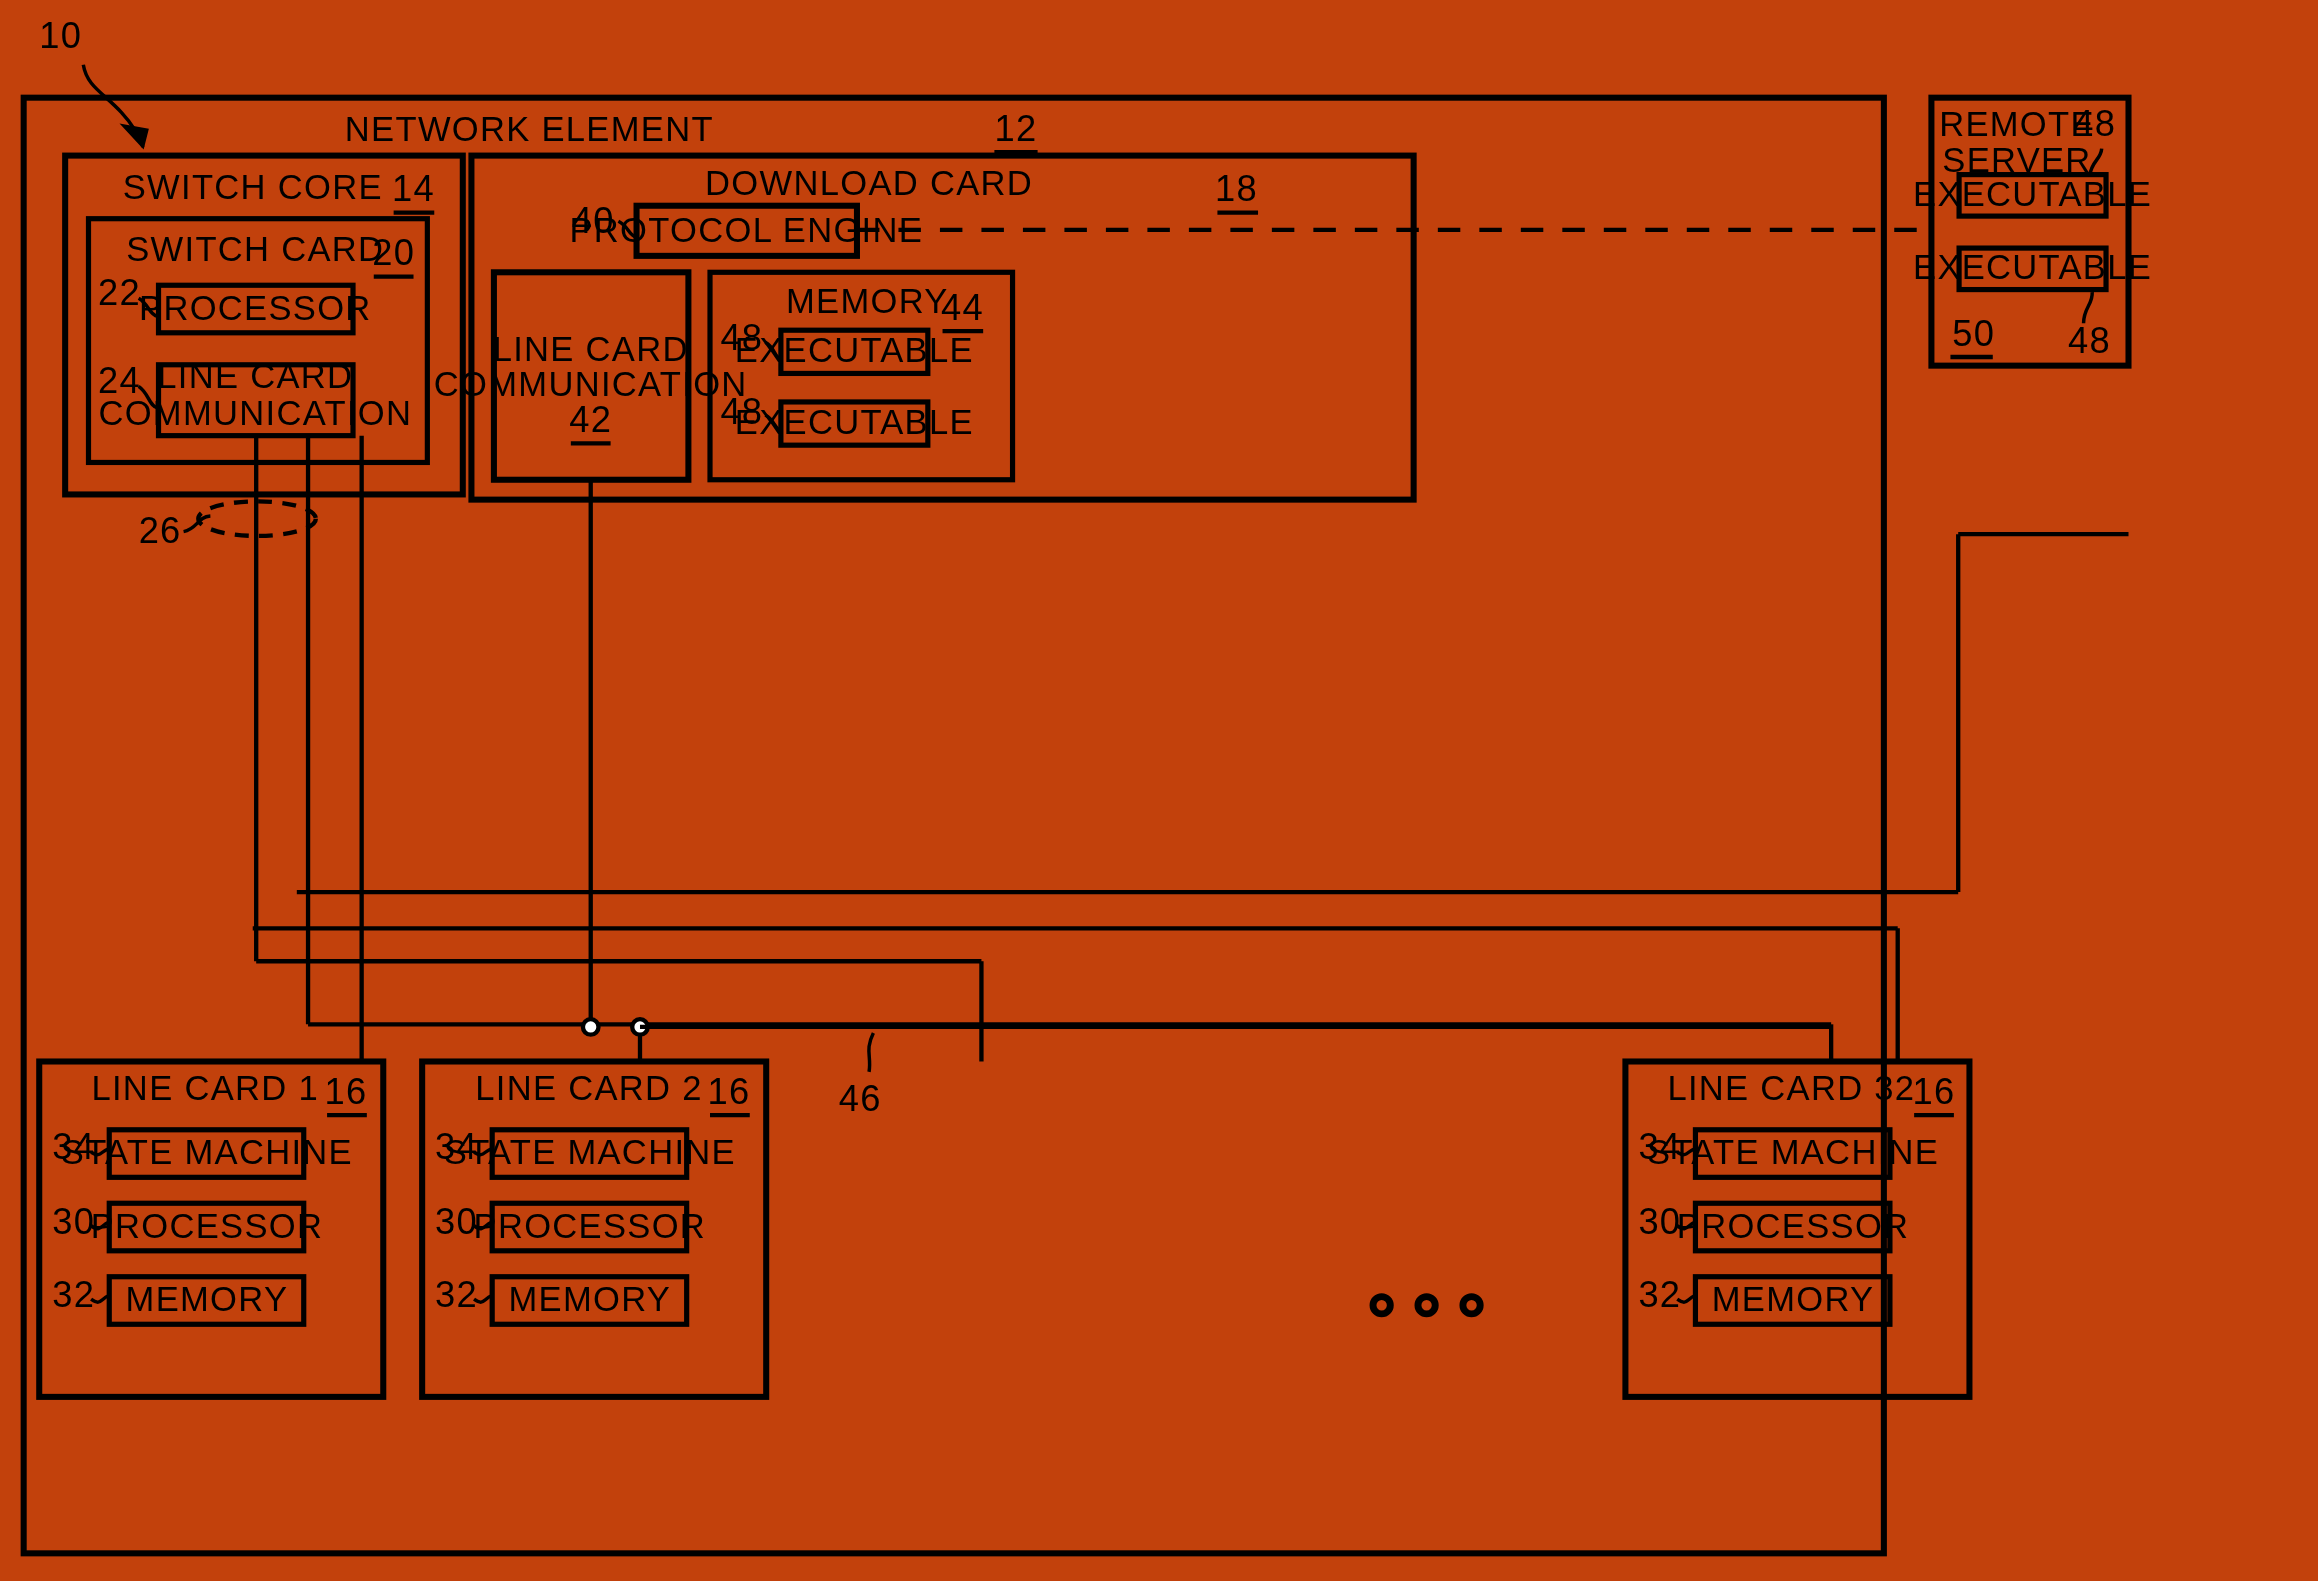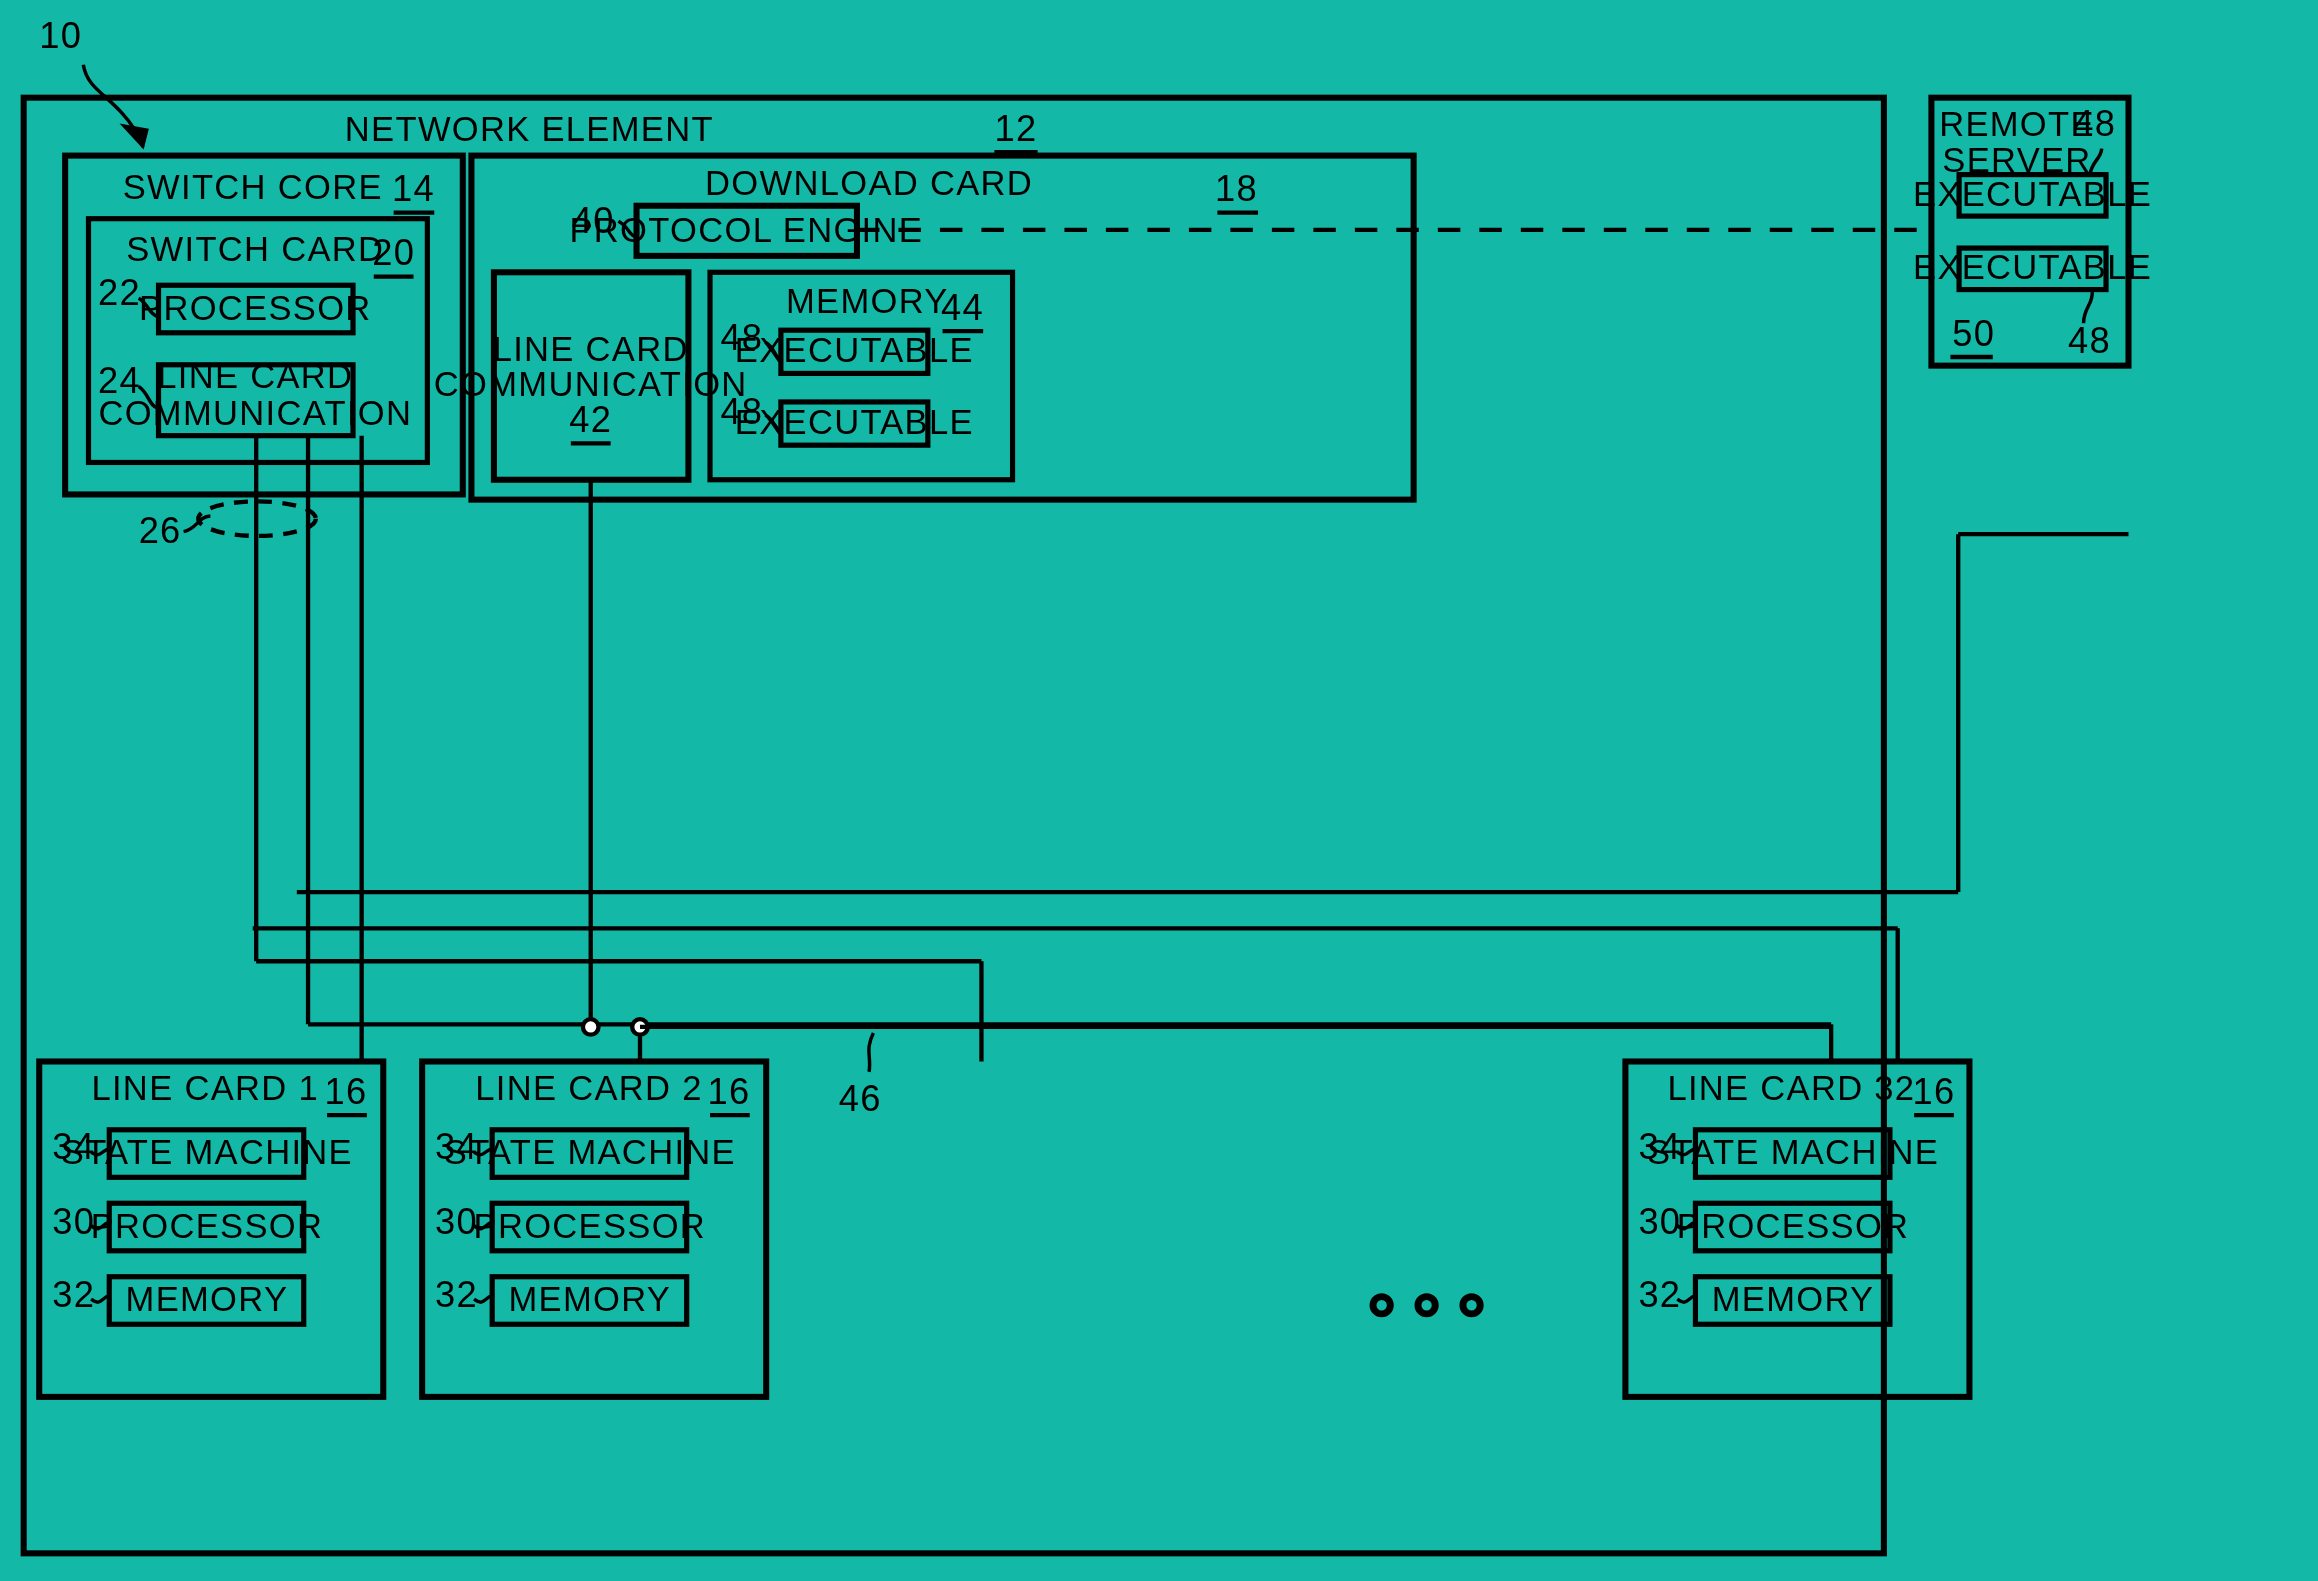--- a/index.html
+++ b/index.html
@@ -7,21 +7,21 @@
     padding: 0;
     background: #ffffff;
   }
   body {
     font-family: "Liberation Sans", sans-serif;
   }
   #canvas {
     position: relative;
     width: 2319px;
     height: 1581px;
-    background: #14b8a6;
+    background: #c2410c;
     overflow: hidden;
   }
   svg#figure {
     position: absolute;
     left: 0;
     top: 0;
     width: 2319px;
     height: 1581px;
   }
   .bx {

